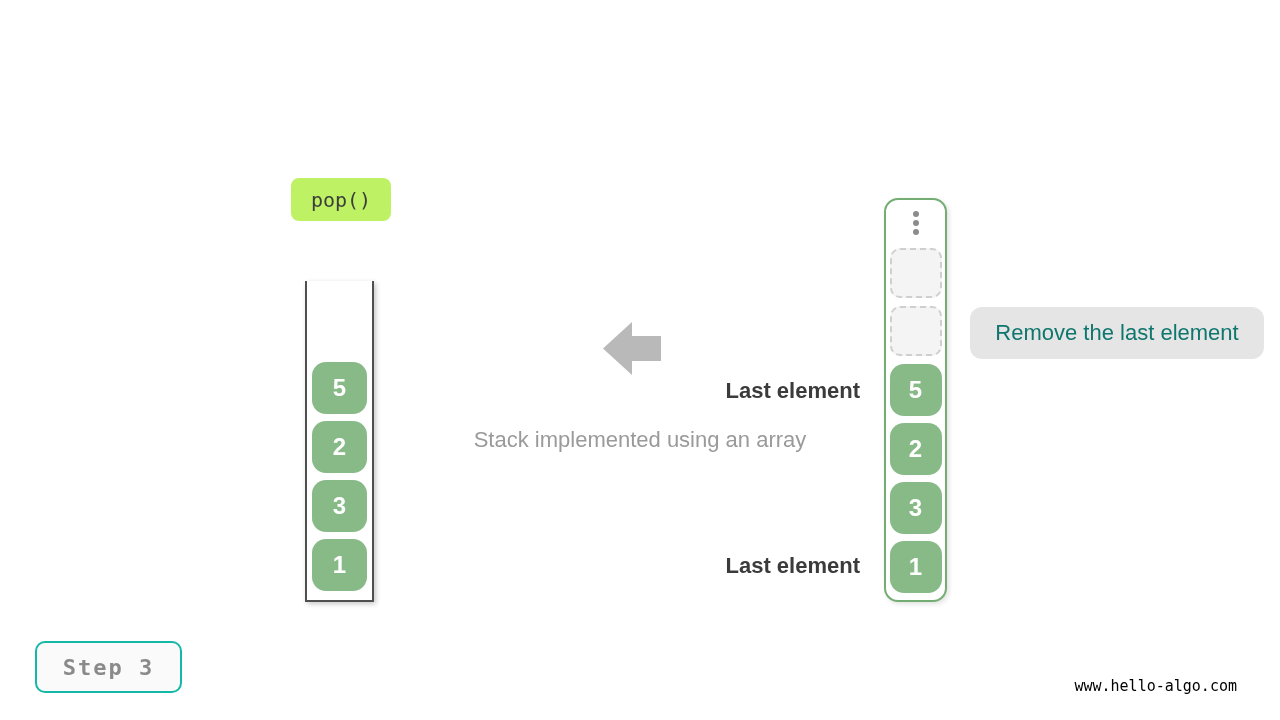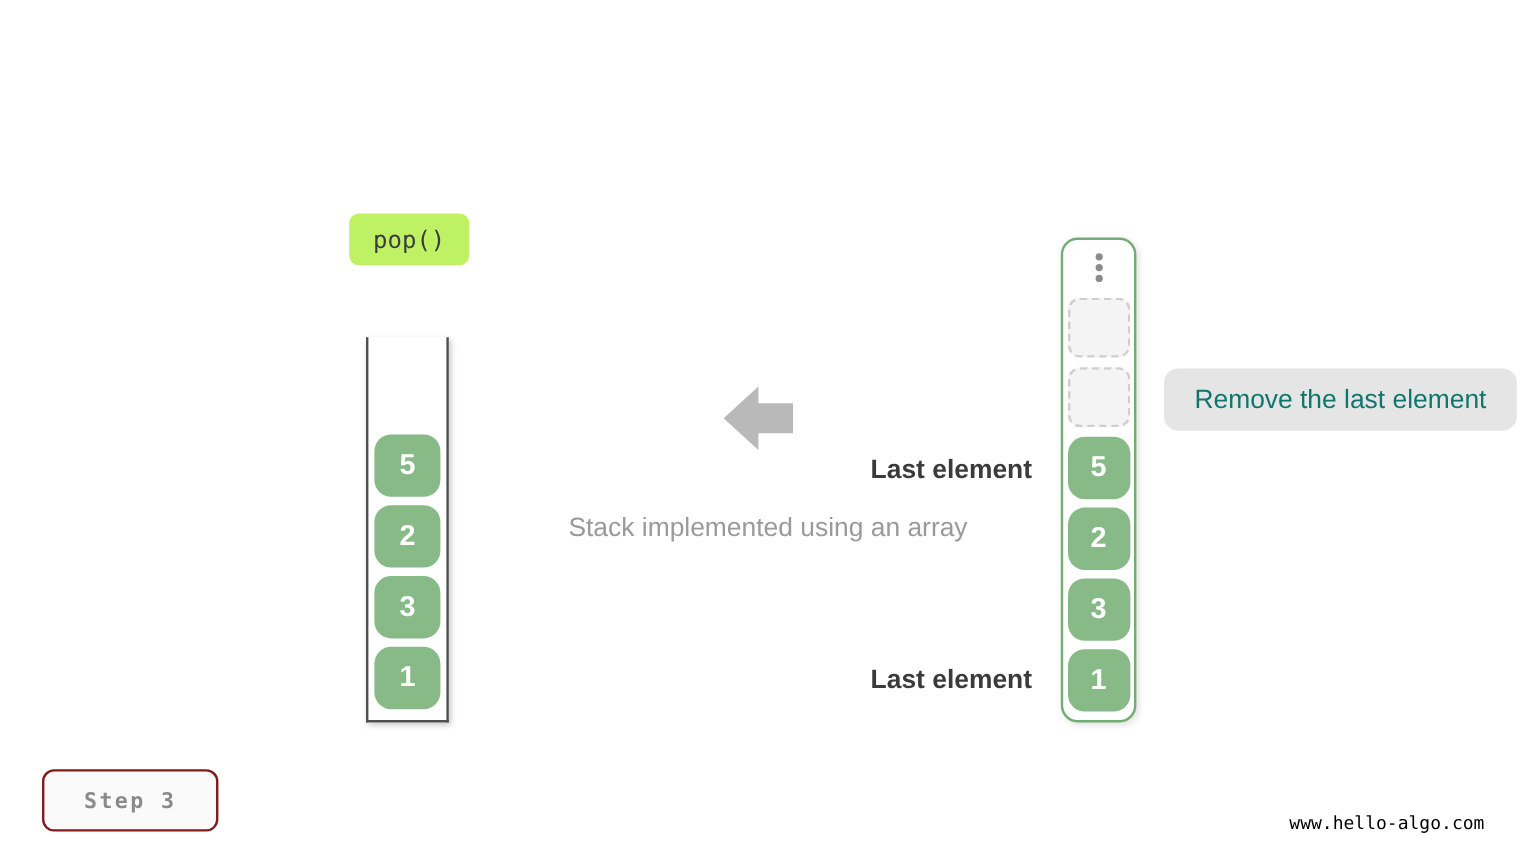--- a/index.html
+++ b/index.html
@@ -96,25 +96,25 @@
     width: 294px; height: 52px;
     background: #e5e5e5; border-radius: 12px;
     display: flex; align-items: center; justify-content: center;
     font-size: 22px; color: #0f766e; white-space: nowrap;
   }
 
   
   .step-badge {
     position: absolute; left: 35px; top: 641px;
     width: 147px; height: 52px;
-    background: #fafafa; border: 2px solid #7f1d1d; border-radius: 10px;
+    background: #fafafa; border: 2px solid #14b8a6; border-radius: 10px;
     box-sizing: border-box;
     display: flex; align-items: center; justify-content: center;
     font-family: "DejaVu Sans Mono", monospace;
-    font-size: 18px; font-weight: 700; color: #8a8a8a;
+    font-size: 22px; font-weight: 700; color: #8a8a8a;
     letter-spacing: 2px;
   }
 
   
   .watermark {
     position: absolute; right: 43px; top: 677px;
     font-family: "DejaVu Sans Mono", monospace;
     font-size: 15px; color: #000000;
   }
 </style>

